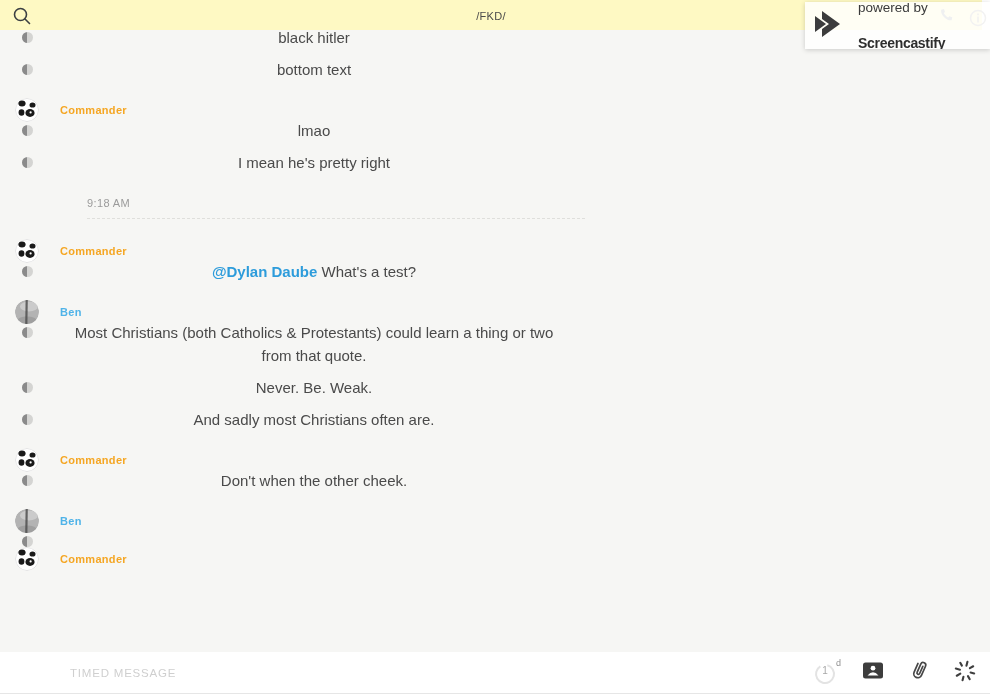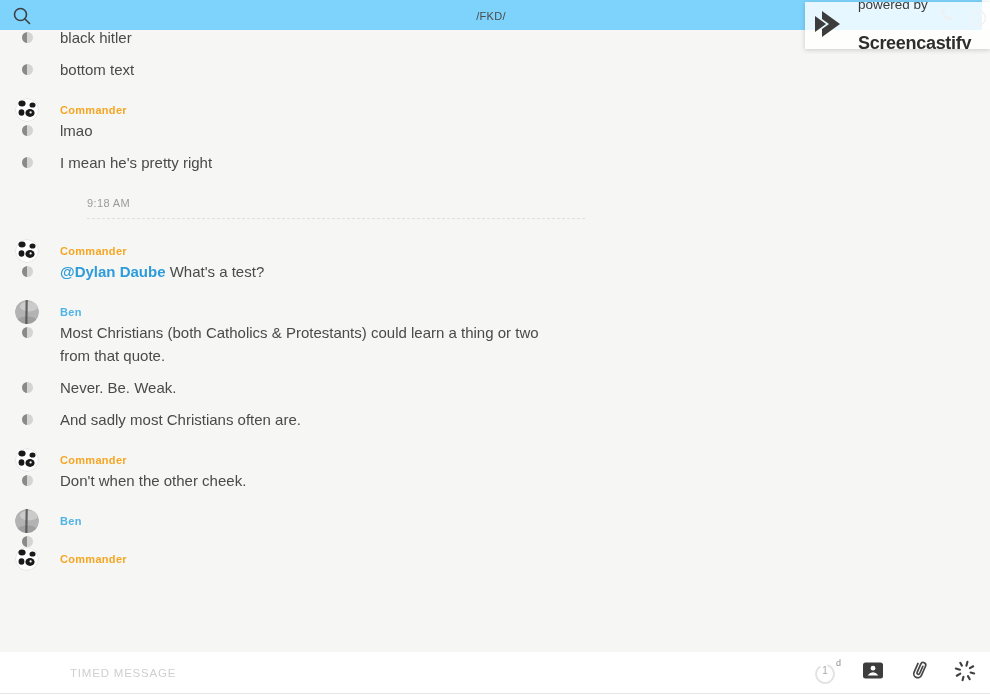--- a/index.html
+++ b/index.html
@@ -2,38 +2,38 @@
 <html><head>
 <meta charset="utf-8">
 <style>
   html,body{margin:0;padding:0;}
   body{
     width:990px;height:700px;position:relative;overflow:hidden;
     background:#ffffff;font-family:"Liberation Sans",sans-serif;
     -webkit-font-smoothing:antialiased;
   }
   
-  .header{position:absolute;top:0;left:0;right:8px;height:30px;background:#7dd3fc;z-index:5;}
+  .header{position:absolute;top:0;left:0;right:8px;height:30px;background:#fef9c3;z-index:5;}
   .search-btn{position:absolute;left:12px;top:6px;width:20px;height:20px;cursor:pointer;}
   .room-title{position:absolute;left:0;right:0;top:10px;text-align:center;
     font-size:11px;color:#4a4a4a;letter-spacing:.3px;}
   .phone-btn{position:absolute;right:26px;top:7px;width:18px;height:18px;}
   .info-btn{position:absolute;right:-5px;top:9px;width:18px;height:18px;}
   
   .watermark{position:absolute;top:2px;right:0;width:185px;height:47px;z-index:20;
     background:rgba(255,255,255,.82);box-shadow:0 1px 5px rgba(0,0,0,.18);
     display:flex;align-items:center;overflow:hidden;padding-left:6px;box-sizing:border-box;}
   .wm-logo{flex:0 0 auto;margin-right:5px;}
   .wm-text{display:flex;flex-direction:column;line-height:1.05;white-space:nowrap;gap:21px;}
   .wm-powered{font-size:13.5px;color:#3a3a3a;}
-  .wm-brand{font-size:18px;font-weight:bold;color:#2e2e2e;letter-spacing:-.3px;}
+  .wm-brand{font-size:14px;font-weight:bold;color:#2e2e2e;letter-spacing:-.3px;}
   
   .chat{position:absolute;top:30px;left:0;right:0;bottom:48px;background:#f6f6f4;overflow:hidden;}
   .chat-inner{margin-top:-4px;}
-  .row{position:relative;padding-left:60px;margin-bottom:9px;}
+  .row{position:relative;padding-left:60px;margin-bottom:9px;text-align:center;}
   .dot{position:absolute;left:22px;top:6px;width:11px;height:11px;border-radius:50%;
     background:linear-gradient(90deg,#8a8a8a 0 46%,#d4d4d2 46%);}
   .msg{font-size:15px;line-height:23px;color:#4a4a4a;max-width:508px;}
   .mention{color:#2d9cdb;font-weight:bold;}
   .group-header{position:relative;height:24px;display:flex;align-items:center;
     padding-left:60px;margin-top:17px;margin-bottom:-3px;}
   .avatar{position:absolute;left:15px;top:0;width:24px;height:24px;border-radius:50%;
     overflow:hidden;cursor:pointer;}
   .uname{font-size:11px;font-weight:bold;letter-spacing:.3px;cursor:pointer;}
   .uname.commander{color:#f5a623;}

